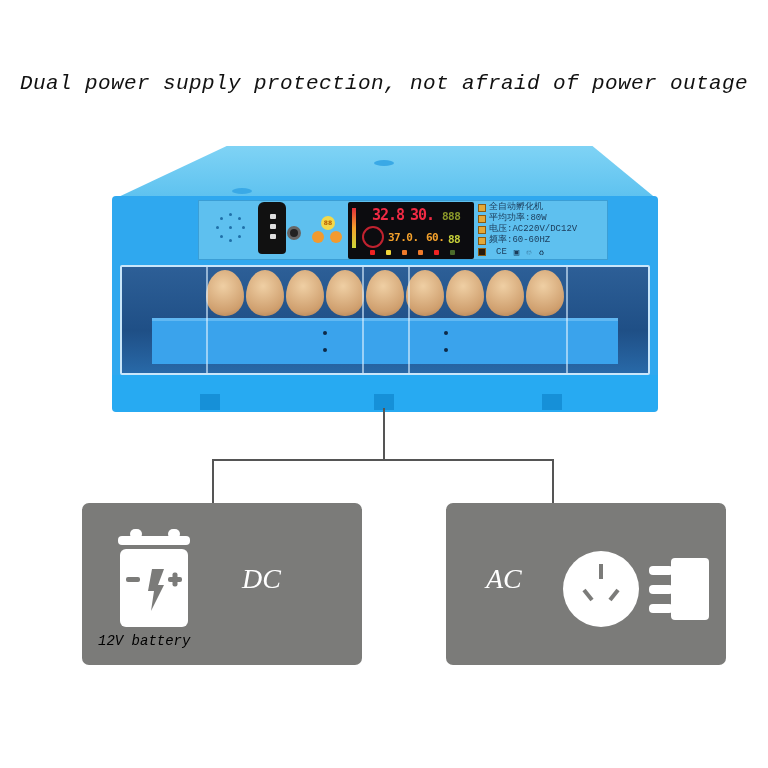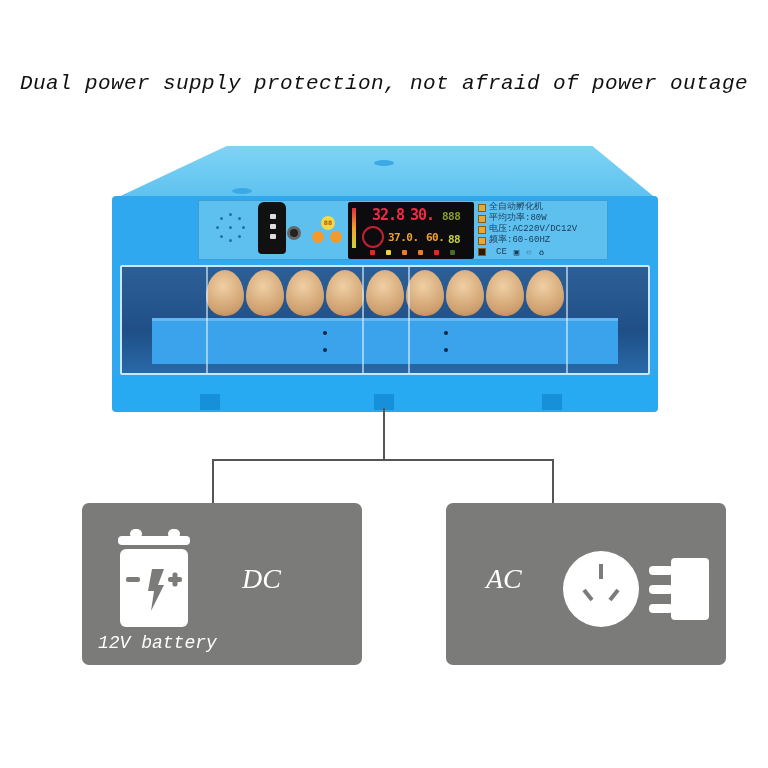--- a/index.html
+++ b/index.html
@@ -75,21 +75,21 @@
   .foot { position: absolute; top: 394px; width: 20px; height: 16px; background: #1690d8; }
 
   
   .line { position: absolute; background: #555; }
 
   
   .psbox { position: absolute; top: 503px; width: 280px; height: 162px; background: #7b7b79; border-radius: 7px; }
   .box-dc { left: 82px; }
   .box-ac { left: 398px; margin-left: 48px; }
   .box-label { position: absolute; font-family: "Liberation Serif", serif; font-style: italic; font-size: 28px; color: #fff; }
-  .battery-caption { position: absolute; left: 16px; top: 130px; font-family: "Liberation Mono", monospace; font-style: italic; font-size: 18px; color: #ffffff; }
+  .battery-caption { position: absolute; left: 16px; top: 130px; font-family: "Liberation Mono", monospace; font-style: italic; font-size: 14px; color: #000000; }
 </style>
 </head>
 <body>
 
 <div class="headline">Dual power supply protection, not afraid of power outage</div>
 
 <div class="incubator">
   <div class="lid"></div>
   <div class="lid-vent" style="left:374px;top:160px;"></div>
   <div class="lid-vent" style="left:232px;top:188px;"></div>

